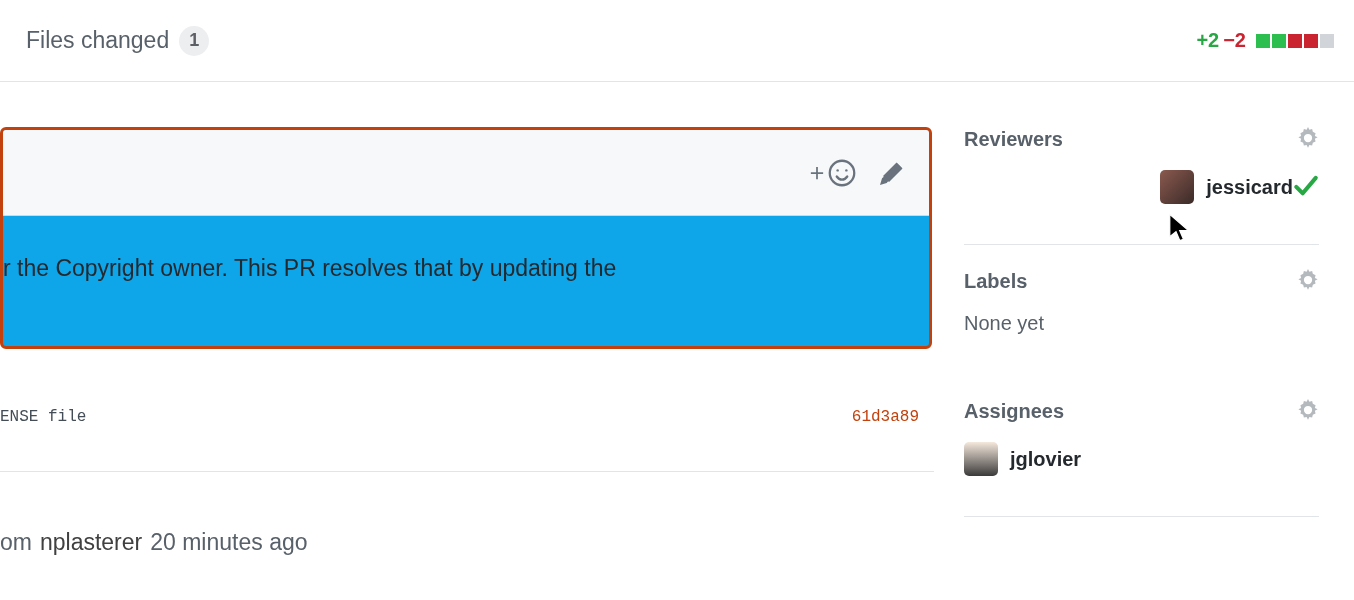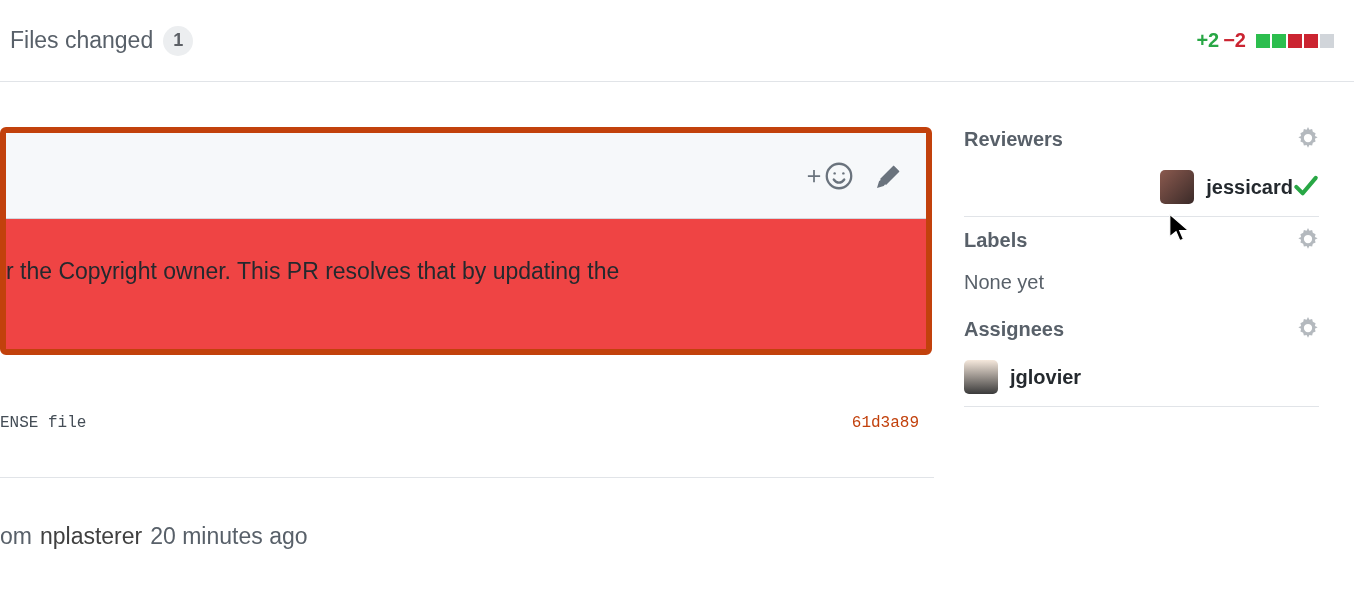--- a/index.html
+++ b/index.html
@@ -11,21 +11,21 @@
       width: 1354px;
       height: 600px;
       overflow: hidden;
       position: relative;
     }
     .tabnav {
       display: flex;
       align-items: center;
       justify-content: space-between;
       border-bottom: 1px solid #e1e4e8;
-      padding: 0 20px 0 0;
+      padding: 0 20px 0 16px;
       height: 82px;
     }
     .tabnav-left { display: flex; align-items: center; }
     .files-tab {
       display: flex;
       align-items: center;
       gap: 10px;
       font-size: 23px;
       color: #586069;
       padding: 20px 20px 20px 10px;
@@ -49,23 +49,23 @@
     .sq { width: 14px; height: 14px; }
     .sq-g { background: #2cbe4e; }
     .sq-r { background: #cb2431; }
     .sq-n { background: #d1d5da; }
 
     .main-wrap { display: flex; padding-top: 45px; }
     .main-col { flex: 1; }
     .sidebar { width: 420px; padding-left: 30px; padding-right: 35px; }
 
     .comment-box {
-      border: 6px solid #c2410c;
+      border: 3px solid #c2410c;
       border-radius: 6px;
-      background: #ef4444;
+      background: #0ea5e9;
       overflow: hidden;
       margin-right: 2px;
     }
     .comment-header {
       background: #f6f8fa;
       border-bottom: 1px solid #d1d8de;
       height: 86px;
       display: flex;
       justify-content: flex-end;
       align-items: center;
@@ -91,24 +91,25 @@
       color: #444d56;
     }
     .commit-sha { color: #c2410c; }
     .review-row {
       display: flex;
       align-items: flex-start;
       gap: 8px;
       font-size: 23px;
       color: #586069;
       padding-top: 45px;
+      margin-top: 12px;
     }
     .review-user { font-weight: 400; color: #404040; }
 
-    .sidebar-block { border-bottom: 1px solid #e1e4e8; padding-bottom: 12px; margin-bottom: 11px; }
+    .sidebar-block { border-bottom: 1px solid #e1e4e8; padding-bottom: 40px; margin-bottom: 24px; }
     .sidebar-hdr { display: flex; justify-content: space-between; align-items: center; margin-bottom: 18px; }
     .sidebar-title { font-size: 20px; font-weight: 700; color: #586069; }
     .gear { color: #b4b9be; cursor: pointer; }
     .user-row { display: flex; align-items: center; gap: 12px; }
     .avatar { width: 34px; height: 34px; border-radius: 5px; background: #ddd; flex-shrink: 0; }
     .avatar-j { background: linear-gradient(135deg,#8b5a4f 0%,#3a2a28 100%); }
     .avatar-g { background: linear-gradient(180deg,#f5e8dc 0%,#3a3a3a 100%); }
     .user-name { font-size: 20px; font-weight: 700; color: #24292e; }
     .user-row-wrap { display: flex; justify-content: flex-end; align-items: center; }
     .check-ok { color: #28a745; }

